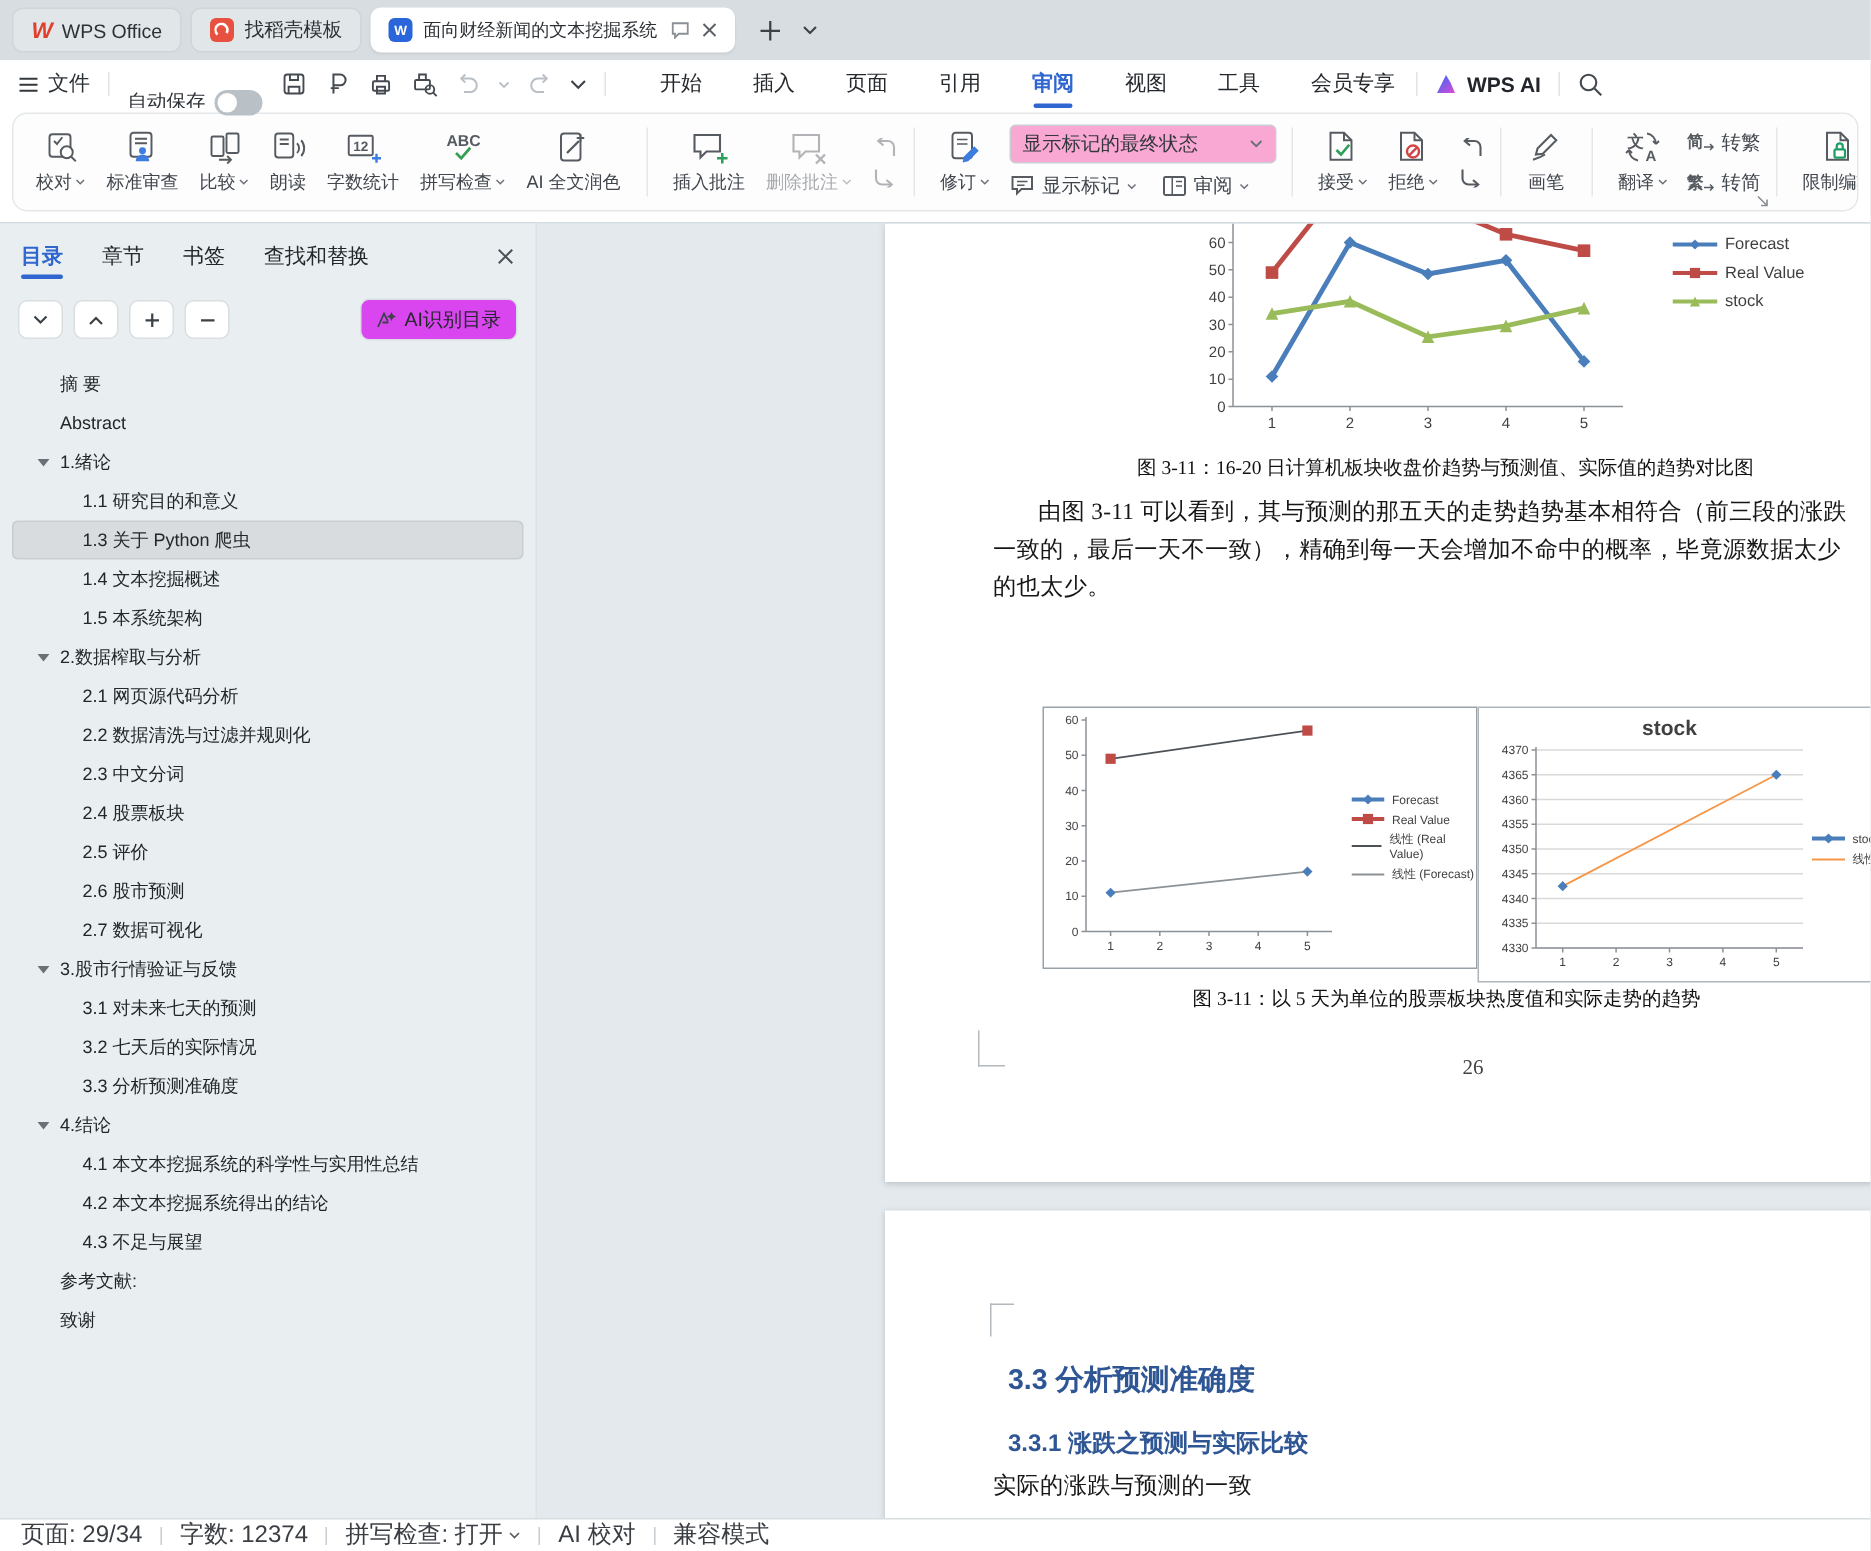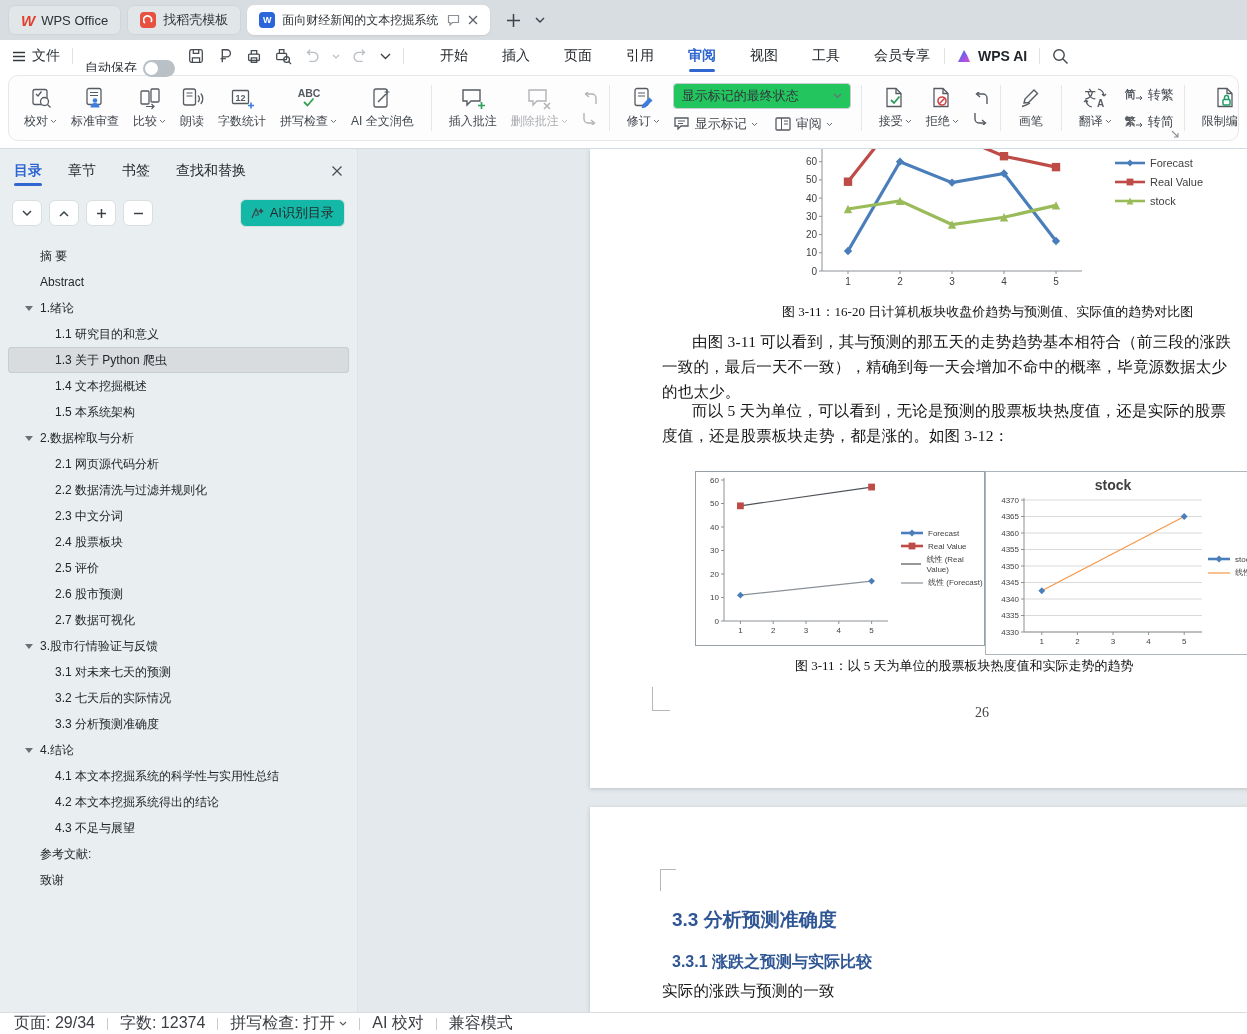--- a/index.html
+++ b/index.html
@@ -36,57 +36,57 @@
   .ribbon { background:#fff; padding:3px 8px 7px; flex:none; }
   .ribbon-panel { height:66px; border:1px solid #e4e8ea; border-radius:10px; background:#fdfdfe; display:flex; align-items:center; padding:0 6px; overflow:hidden; white-space:nowrap; }
   .rgroup { display:flex; align-items:center; height:100%; position:relative; padding:0 2px; }
   .rdiv { width:1px; height:46px; background:#e5e8eb; margin:0 8px; flex:none; }
   .rbtn { display:flex; flex-direction:column; align-items:center; justify-content:center; gap:3px; padding:2px 7px; font-size:12px; color:#41464c; border-radius:6px; }
   .rbtn .lblrow { display:flex; align-items:center; gap:2px; }
   .rbtn.dis { opacity:.45; }
   .rcol { display:flex; flex-direction:column; gap:6px; margin-left:6px; }
   .rrow { display:flex; align-items:center; gap:16px; font-size:13px; color:#41464c; }
   .rinline { display:flex; align-items:center; gap:4px; }
-  .select { width:178px; height:26px; border:1px solid #c9ced3; border-radius:4px; background:#22c55e; display:flex; align-items:center; font-size:13px; color:#33373c; padding:0 8px; }
+  .select { width:178px; height:26px; border:1px solid #c9ced3; border-radius:4px; background:#f9a8d4; display:flex; align-items:center; font-size:13px; color:#33373c; padding:0 8px; }
   .select span { flex:1; }
   .navcol { display:flex; flex-direction:column; gap:7px; margin-left:6px; }
   .navcol.dis { opacity:.45; }
   .launcher { position:absolute; right:-4px; bottom:1px; }
   .ccicon { font-size:11px; font-weight:bold; color:#565b61; display:flex; align-items:flex-end; }
 
   
   .main { flex:1; min-height:0; display:flex; border-top:1px solid #d2dde3; }
   .sidebar { width:358px; flex:none; background:#e9eef0; border-right:1px solid #dde3e6; display:flex; flex-direction:column; }
   .side-tabs { height:44px; display:flex; align-items:center; padding:0 14px; gap:26px; font-size:14px; position:relative; flex:none; }
   .stab { position:relative; padding:8px 0; color:#24282c; }
   .stab.active { color:#2f66d0; font-weight:bold; }
   .stab.active::after { content:""; position:absolute; left:0; bottom:2px; width:28px; height:3px; border-radius:2px; background:#2f66d0; }
   .side-close { margin-left:auto; display:flex; }
   .side-tools { height:40px; display:flex; align-items:center; padding:0 12px; gap:7px; flex:none; }
   .tool-btn { width:30px; height:26px; border-radius:6px; background:#fff; border:1px solid #d9dee1; display:flex; align-items:center; justify-content:center; }
-  .ai-btn { margin-left:auto; height:28px; border-radius:6px; background:#14b8a6; border:1px solid #d9dee1; display:flex; align-items:center; gap:5px; padding:0 10px; font-size:13px; color:#24282c; }
+  .ai-btn { margin-left:auto; height:28px; border-radius:6px; background:#d946ef; border:1px solid #d9dee1; display:flex; align-items:center; gap:5px; padding:0 10px; font-size:13px; color:#24282c; }
   .toc { padding-top:10px; }
   .toc-row { height:26px; display:flex; align-items:center; font-size:12px; color:#23272b; margin:0 8px; border-radius:4px; position:relative; }
   .toc-row.lvl0 { padding-left:32px; }
   .toc-row.lvl1 { padding-left:47px; }
   .toc-row.sel { background:#d8dcdf; box-shadow:inset 0 0 0 1px #c8cdd1; }
   .tarr { position:absolute; left:17px; top:9px; }
 
   .canvas { flex:1; position:relative; overflow:hidden; background:#e3e9ec; }
   .page { position:absolute; left:232px; width:700px; background:#fff; box-shadow:0 1px 4px rgba(70,80,90,.25); overflow:hidden;
           font-family:"Liberation Serif","DejaVu Serif",serif; }
   .page1 { top:0; height:639px; }
   .page2 { top:658px; height:420px; }
 
   
   .chart1-wrap { position:absolute; left:200px; top:0; width:470px; height:150px; overflow:hidden; }
   #chart1 { position:absolute; left:0; top:-45px; }
   .legend1 { position:absolute; left:325px; top:8px; display:flex; flex-direction:column; gap:7px; font-family:"Liberation Sans",sans-serif; color:#3f3f3f; }
   .lg-item { display:flex; align-items:center; gap:5px; }
-  .cap1 { position:absolute; left:192px; top:154px; font-size:13px; color:#111; white-space:nowrap; }
+  .cap1 { position:absolute; left:168px; top:154px; font-size:13px; color:#111; white-space:nowrap; }
   .para { position:absolute; font-size:15.5px; color:#161616; letter-spacing:.2px; }
   .para1 { left:72px; top:180px; }
   .para2 { left:72px; top:249px; }
   .dline { white-space:nowrap; height:25px; line-height:25px; }
   .dline.ind { padding-left:30px; }
   .box2 { position:absolute; left:105px; top:322px; width:290px; height:175px; border:1px solid #98a1a8; background:#fff; }
   .box3 { position:absolute; left:395px; top:322px; width:334px; height:184px; border:1px solid #aeb6bc; background:#fff; }
   .legend-ov { position:absolute; display:flex; flex-direction:column; gap:3px; font-family:"Liberation Sans",sans-serif; color:#3f3f3f; }
   .legend2 { left:205px; top:56px; }
   .legend3 { left:222px; top:82px; }
@@ -734,24 +734,20 @@
                 <span>stock</span>
               </div>
             </div>
         </div>
         <div class="cap1">图 3-11：16-20 日计算机板块收盘价趋势与预测值、实际值的趋势对比图</div>
         <div class="para para1">
             <div class="dline ind">由图 3-11 可以看到，其与预测的那五天的走势趋势基本相符合（前三段的涨跌</div>
             <div class="dline">一致的，最后一天不一致），精确到每一天会增加不命中的概率，毕竟源数据太少</div>
             <div class="dline">的也太少。</div>
           </div>
-        <div class="para para2">
-            <div class="dline ind">而以 5 天为单位，可以看到，无论是预测的股票板块热度值，还是实际的股票</div>
-            <div class="dline">度值，还是股票板块走势，都是涨的。如图 3-12：</div>
-          </div>
         <div class="box2">
           <svg id="chart2" width="290" height="173">
               <line x1="25" y1="149" x2="28" y2="149" stroke="#8c9196"></line>
               <text x="23" y="151.8" text-anchor="end" font-size="8" fill="#3f3f3f">0</text>
               <line x1="25" y1="125.5" x2="28" y2="125.5" stroke="#8c9196"></line>
               <text x="23" y="128.3" text-anchor="end" font-size="8" fill="#3f3f3f">10</text>
               <line x1="25" y1="102" x2="28" y2="102" stroke="#8c9196"></line>
               <text x="23" y="104.8" text-anchor="end" font-size="8" fill="#3f3f3f">20</text>
               <line x1="25" y1="78.5" x2="28" y2="78.5" stroke="#8c9196"></line>
               <text x="23" y="81.3" text-anchor="end" font-size="8" fill="#3f3f3f">30</text>

